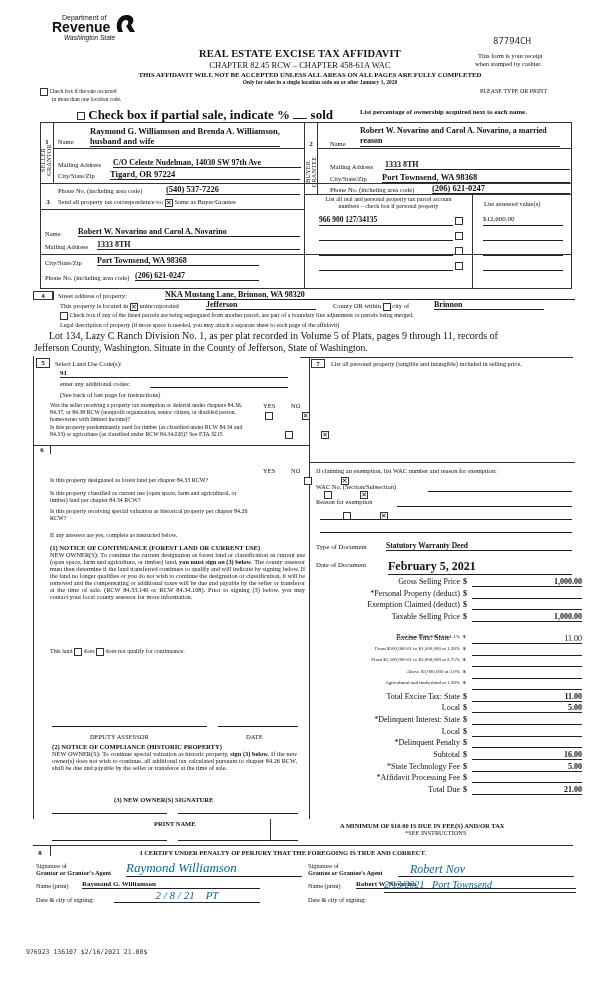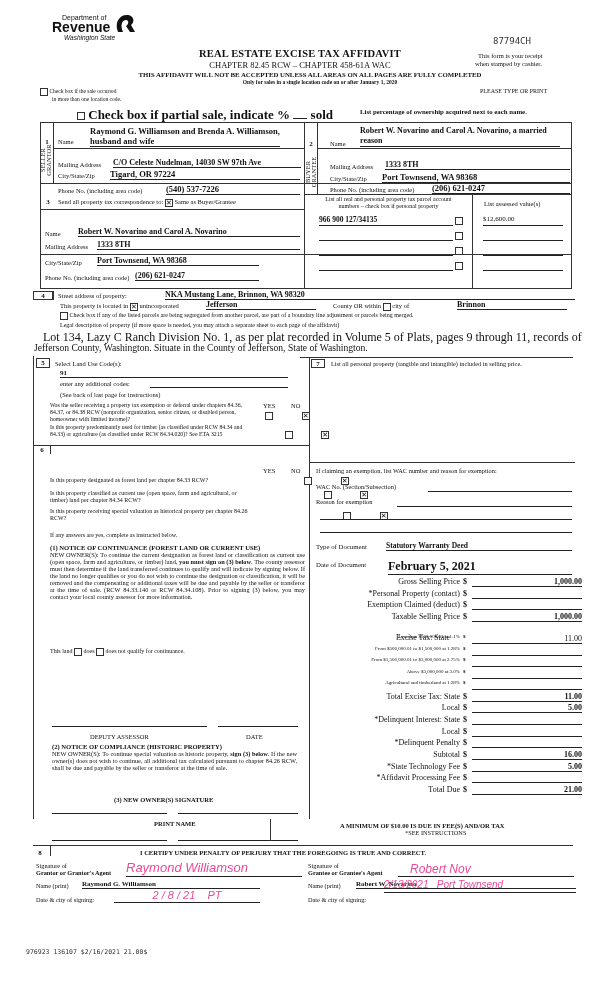--- a/index.html
+++ b/index.html
@@ -14,21 +14,21 @@
 .box{border:1px solid #333}
 .hl{position:absolute;border-top:1px solid #333}
 .vl{position:absolute;border-left:1px solid #333}
 .num{position:absolute;font-weight:bold;font-size:7px;width:12px;text-align:center}
 .money-row{position:absolute;left:310px;width:270px;height:11px;font-size:8px}
 .money-row .ml{position:absolute;right:120px;text-align:right;white-space:nowrap}
 .money-row .ms{position:absolute;left:153px;font-weight:bold}
 .money-row .mv{position:absolute;left:162px;width:110px;border-bottom:1px solid #222;text-align:right;font-weight:bold;height:10px}
 .money-row.small{font-size:5px}
 .money-row.small .mv{font-weight:normal;font-size:8px}
-.sig{font-family:Liberation Sans, sans-serif;font-style:italic;color:#ec4899}
+.sig{font-family:Liberation Serif, serif;font-style:italic;color:#0369a1}
 </style>
 </head>
 <body>
 
 
 
 
 <div class="abs" style="left:52px;top:12px;width:70px;height:32px">
   <div class="abs" style="left:10px;top:2px;font-family:'Liberation Sans',sans-serif;font-size:7px">Department of</div>
   <div class="abs b" style="left:0;top:8px;font-family:'Liberation Sans',sans-serif;font-size:14px;line-height:14px">Revenue</div>
@@ -155,27 +155,27 @@
   <span>This property is located in</span>
   <span class="cb x"></span>
   <span>unincorporated</span>
 </div>
 <div class="abs val line" style="left:206px;top:300px;width:110px;font-size:8px">Jefferson</div>
 <div class="abs lbl" style="left:333px;top:302px">
   <span>County OR  within</span>
   <span class="cb"></span>
   <span>city of</span>
 </div>
-<div class="abs val line" style="left:457px;top:300px;width:110px;font-size:8px">Brinnon</div>
+<div class="abs val line" style="left:434px;top:300px;width:110px;font-size:8px">Brinnon</div>
 <div class="abs" style="left:60px;top:312px;font-size:6px;white-space:nowrap">
   <span class="cb"></span>
   <span>Check box if any of the listed parcels are being segregated from another parcel, are part of a boundary line adjustment or parcels being merged.</span>
 </div>
 <div class="abs" style="left:60px;top:322px;font-size:6px;white-space:nowrap">Legal description of property (if more space is needed, you may attach a separate sheet to each page of the affidavit)</div>
-<div class="abs" style="left:43px;top:330px;font-size:12px;white-space:nowrap">Lot 134, Lazy C Ranch Division No. 1, as per plat recorded in Volume 5 of Plats, pages 9 through 11, records of</div>
+<div class="abs" style="left:49px;top:330px;font-size:10px;white-space:nowrap">Lot 134, Lazy C Ranch Division No. 1, as per plat recorded in Volume 5 of Plats, pages 9 through 11, records of</div>
 <div class="abs" style="left:34px;top:342px;font-size:9.6px;white-space:nowrap">Jefferson County, Washington.  Situate in the County of Jefferson, State of Washington.</div>
 
 
 <div class="abs box" style="left:33px;top:356px;width:540px;height:463px;border-right:none;border-top:none;border-bottom:none"></div>
 <div class="hl" style="left:300px;top:357px;width:273px"></div>
 <div class="vl" style="left:309px;top:357px;height:462px"></div>
 
 <div class="abs box num" style="left:36px;top:358px;width:14px;height:10px">5</div>
 <div class="abs lbl" style="left:55px;top:360px">Select Land Use Code(s):</div>
 <div class="abs val line" style="left:60px;top:369px;width:228px;font-size:7px">91</div>
@@ -254,21 +254,21 @@
 <div class="abs" style="left:316px;top:561px;font-size:6.8px">Date of Document</div>
 <div class="abs val line" style="left:388px;top:559px;width:184px;font-size:12px">February 5, 2021</div>
 
 <div id="tax-rows">
     <div class="money-row" style="top: 577px;">
       <span class="ml">Gross Selling Price</span>
       <span class="ms">$</span>
       <span class="mv" style="">1,000.00</span>
     </div>
     <div class="money-row" style="top: 588.5px;">
-      <span class="ml">*Personal Property (contact)</span>
+      <span class="ml">*Personal Property (deduct)</span>
       <span class="ms">$</span>
       <span class="mv" style=""></span>
     </div>
     <div class="money-row" style="top: 600px;">
       <span class="ml">Exemption Claimed (deduct)</span>
       <span class="ms">$</span>
       <span class="mv" style=""></span>
     </div>
     <div class="money-row" style="top: 611.5px;">
       <span class="ml">Taxable Selling Price</span>

